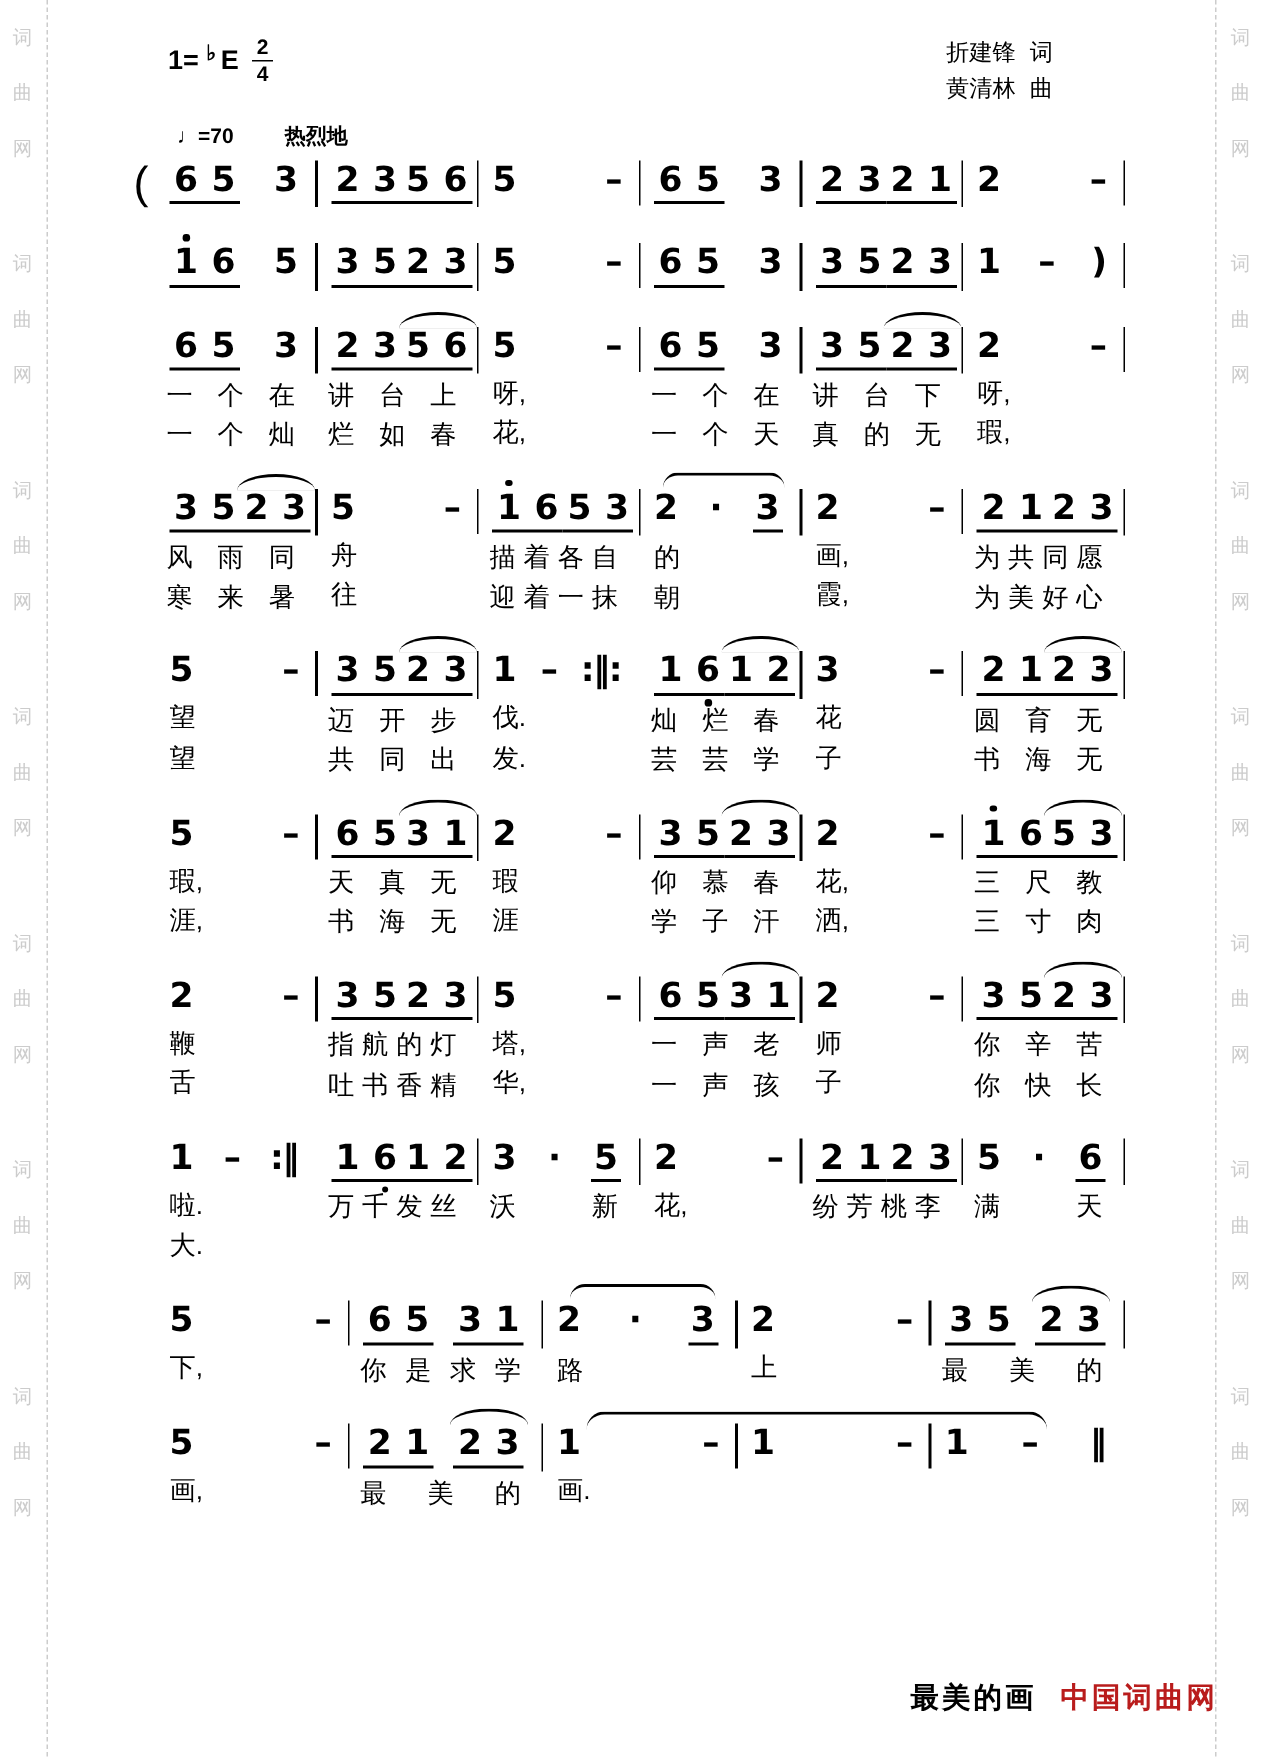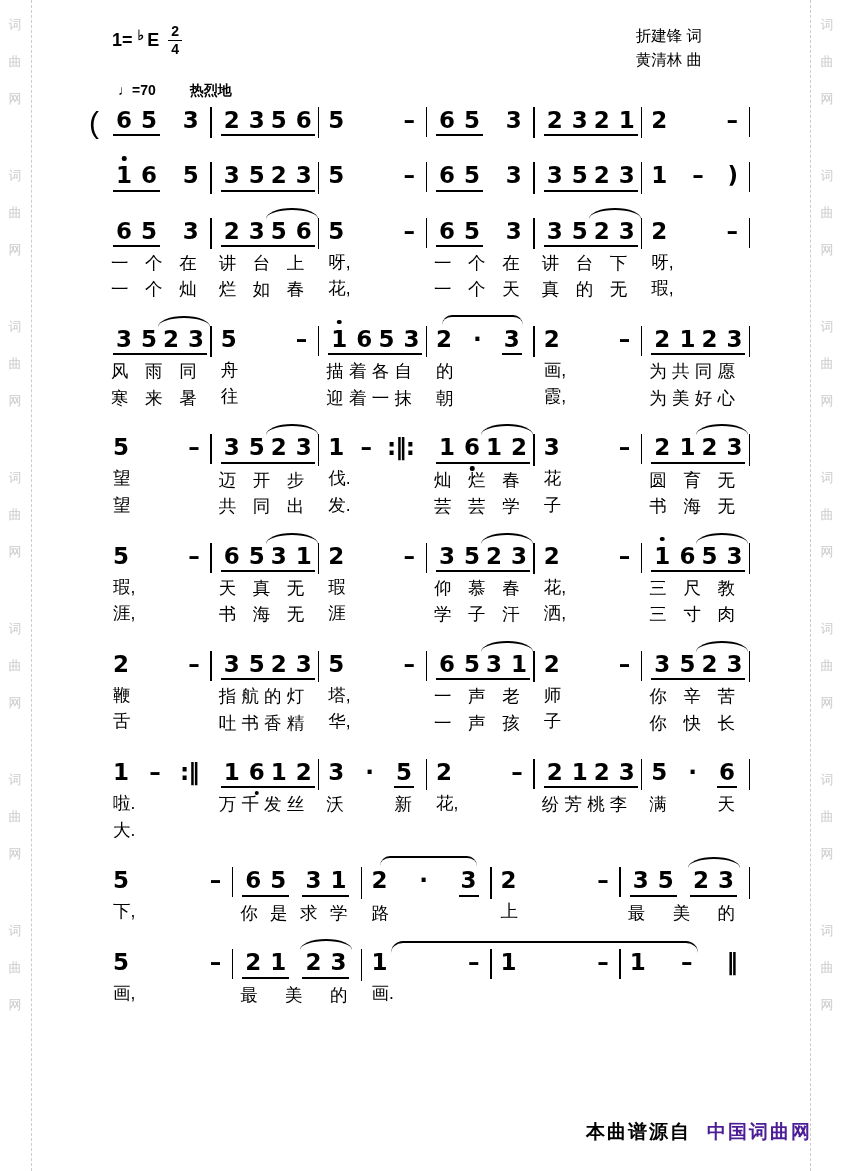--- a/index.html
+++ b/index.html
@@ -19,21 +19,21 @@
   .main{position:absolute;left:104px;right:92px;top:0;}
   .title{margin-top:84px;text-align:center;font-size:30px;font-weight:700;
     letter-spacing:22px;padding-left:22px;}
   .header-row{margin-top:24px;display:flex;justify-content:space-between;align-items:flex-start;}
   .keysig{display:flex;align-items:center;gap:5px;font-size:18px;font-weight:700;margin-left:8px;}
   .keysig .flat{font-size:14px;vertical-align:super;position:relative;top:-5px;margin-right:-2px;}
   .frac{display:inline-flex;flex-direction:column;align-items:center;font-size:14px;
     font-weight:700;line-height:1.05;margin-left:4px;}
   .frac .num{border-bottom:1.5px solid #000;padding:0 3px 1px;}
   .frac .den{padding-top:1px;}
-  .credits{font-family:Liberation Sans, sans-serif;font-size:15.5px;line-height:1.55;
+  .credits{font-family:Liberation Mono, monospace;font-size:15.5px;line-height:1.55;
     text-align:left;margin-right:48px;}
   
   .score{margin-top:10px;}
   .sysline{margin-bottom:10px;}
   .tempo{display:flex;gap:34px;font-size:14px;font-weight:700;margin:4px 0 -8px 14px;height:20px;}
   .staff{display:flex;position:relative;}
   .lead{position:absolute;left:-15px;top:12px;font-size:30px;font-weight:400;}
   .mcol{flex:1;display:flex;flex-direction:column;min-width:0;}
   .notes{position:relative;display:flex;justify-content:space-between;align-items:baseline;
     padding:14px 13px 3px 9px;min-height:27px;}
@@ -1113,14 +1113,14 @@
               <span class="sym">‖</span>
             </div>
             <div class="lyr"></div>
           </div>
         </div>
       </div>
     </div>
 </div>
 
 <div class="footer">
-  <span>本曲谱源自</span><span class="site" style="color: #4c1d95;">中国词曲网</span>
+  <span>最美的画</span><span class="site" style="color: #b91c1c;">中国词曲网</span>
 </div>
 
 </body></html>

